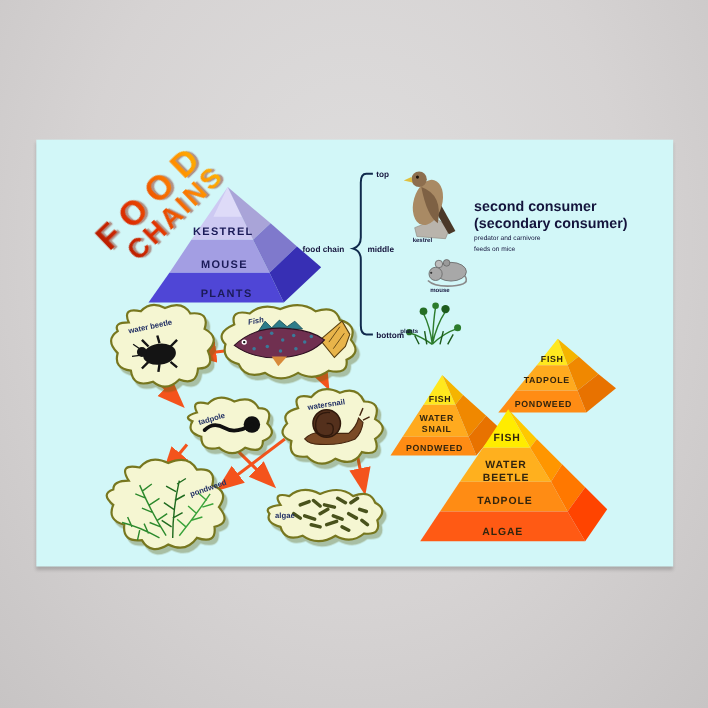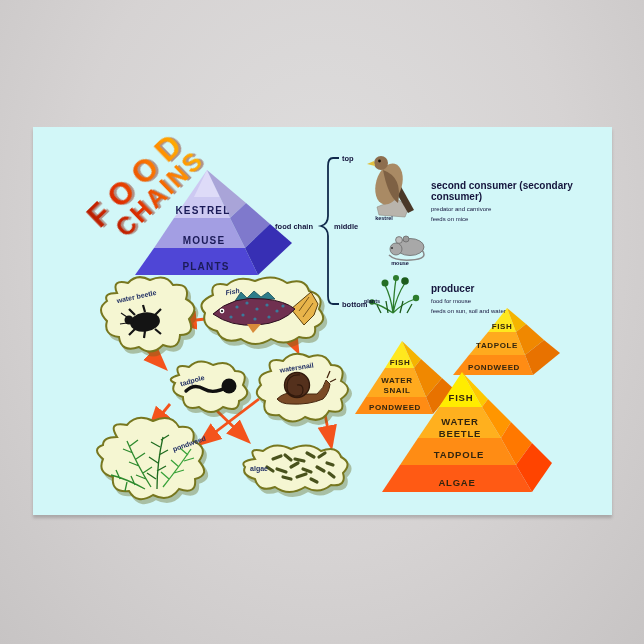--- a/index.html
+++ b/index.html
@@ -12,21 +12,21 @@
   .logo{position:absolute;left:28px;top:34px;width:170px;text-align:center;
     transform:rotate(-44deg);line-height:.92;
     filter:drop-shadow(2px 2px 0 rgba(130,20,0,.45));}
   .logo-line{font-weight:bold;color:transparent;
     background:linear-gradient(105deg,#9c1000 0%,#e03000 35%,#ff8400 65%,#ffd400 95%);
     -webkit-background-clip:text;background-clip:text;}
   .logo-line.l1{font-size:31px;letter-spacing:9px;}
   .logo-line.l2{font-size:25px;letter-spacing:2.5px;margin-left:10px;}
   
   .desc{position:absolute;left:398px;width:180px;color:#14143c;}
-  .desc h4{margin:0;font-size:10px;font-weight:bold;}
+  .desc h4{margin:0;font-size:13px;font-weight:bold;}
   .desc p{margin:4px 0 0;font-size:6px;font-weight:normal;}
   .dA{top:53px;} .dB{top:111px;} .dC{top:156px;}
   
   text{font-family:"Liberation Sans",sans-serif;fill:#14143c;}
   .tier-blue{font-size:10px;font-weight:bold;letter-spacing:1.2px;fill:#1b1b58;}
   .tier-orange{font-size:8px;font-weight:bold;letter-spacing:.6px;fill:#33250e;}
   .tier-orange-big{font-size:9.5px;font-weight:bold;letter-spacing:.8px;fill:#33250e;}
   .lvl{font-size:7.5px;font-weight:bold;}
   .cap{font-size:5.5px;font-weight:bold;}
   .bloblabel{font-size:7px;font-weight:bold;fill:#223064;}
@@ -227,19 +227,14 @@
       <text class="tier-orange-big" x="426" y="331" text-anchor="middle">TADPOLE</text>
       <text class="tier-orange-big" x="424" y="359" text-anchor="middle">ALGAE</text>
     </g>
   </svg>
 
   <div class="desc dA">
     <h4>second consumer (secondary consumer)</h4>
     <p>predator and carnivore</p>
     <p>feeds on mice</p>
   </div>
-  <div class="desc dC">
-    <h4>producer</h4>
-    <p>food for mouse</p>
-    <p>feeds on sun, soil and water</p>
-  </div>
 
 </div>
 
 </body></html>

